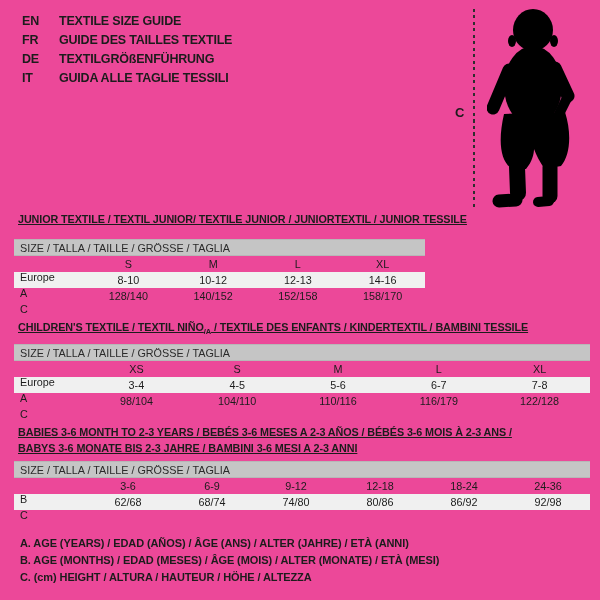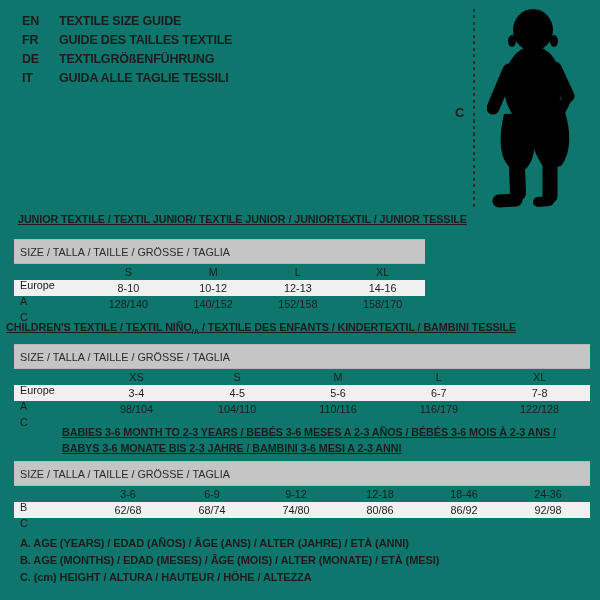--- a/index.html
+++ b/index.html
@@ -1,48 +1,48 @@
 <!DOCTYPE html>
 <html><head>
 <meta charset="utf-8">
 <style>
   * { margin:0; padding:0; box-sizing:border-box; }
   body { margin:0; background:#fff; }
   #canvas {
-    position:relative; width:600px; height:600px; background:#0f766e;
+    position:relative; width:600px; height:600px; background:#ec4899;
     font-family:"Liberation Sans", sans-serif; color:#1c1c1c; overflow:hidden;
   }
 
   
   .lang-block { position:absolute; left:22px; top:11px; }
   .lang-row { display:flex; height:19px; align-items:center;
               font-weight:bold; font-size:12.5px; letter-spacing:-0.2px; }
   .lang-code { width:37px; }
 
   
   .height-line { position:absolute; left:473px; top:9px; width:2px; height:200px;
     background:repeating-linear-gradient(to bottom,#2e2e2e 0 3px,transparent 3px 6.5px); }
   .height-label { position:absolute; left:455px; top:105px;
     font-weight:bold; font-size:13px; }
   .baby { position:absolute; left:487px; top:8px; width:88px; height:200px; }
 
   
   .sec-title { position:absolute; font-weight:bold; font-size:10.8px;
                letter-spacing:-0.1px; white-space:nowrap;text-decoration:underline; }
   .t1 { left:18px; top:213px; }
-  .t2 { left:6px; top:321px; }
-  .t3 { left:18px; top:424px; line-height:16px;margin-left:44px; }
+  .t2 { left:18px; top:321px; }
+  .t3 { left:18px; top:424px; line-height:16px; }
   .sub { font-size:7.5px; vertical-align:sub; }
 
   
   .size-table { position:absolute; left:14px; }
   .table1 { top:239px; width:411px; }
   .table2 { top:344px; width:576px; }
   .table3 { top:461px; width:576px; }
-  .st-header { height:25px; background:#c5c5c5; border-top:1px solid #b7b7b7;
+  .st-header { height:17px; background:#c5c5c5; border-top:1px solid #b7b7b7;
     border-bottom:1px solid #b7b7b7; display:flex; align-items:center;
     padding-left:6px; font-size:10.8px; color:#2a2a2a; }
   .st-row { display:flex; height:16px; align-items:center; font-size:10.8px; }
   .st-rows .st-row:nth-child(even) { background:#f0f0f0; }
   .st-label { width:72px; padding-left:6px;margin-top:25px; }
   .st-cell { flex:1; text-align:center; }
 
   
   .notes { position:absolute; left:20px; top:535px;
            font-weight:bold; font-size:11px; line-height:17px; letter-spacing:-0.1px; }
@@ -158,21 +158,21 @@
   </div>
   <div class="size-table table3">
     <div class="st-header">SIZE / TALLA / TAILLE / GRÖSSE / TAGLIA</div>
     <div class="st-rows">
       <div class="st-row">
         <span class="st-label">B</span>
         <span class="st-cell">3-6</span>
         <span class="st-cell">6-9</span>
         <span class="st-cell">9-12</span>
         <span class="st-cell">12-18</span>
-        <span class="st-cell">18-46</span>
+        <span class="st-cell">18-24</span>
         <span class="st-cell">24-36</span>
       </div>
       <div class="st-row">
         <span class="st-label">C</span>
         <span class="st-cell">62/68</span>
         <span class="st-cell">68/74</span>
         <span class="st-cell">74/80</span>
         <span class="st-cell">80/86</span>
         <span class="st-cell">86/92</span>
         <span class="st-cell">92/98</span>

